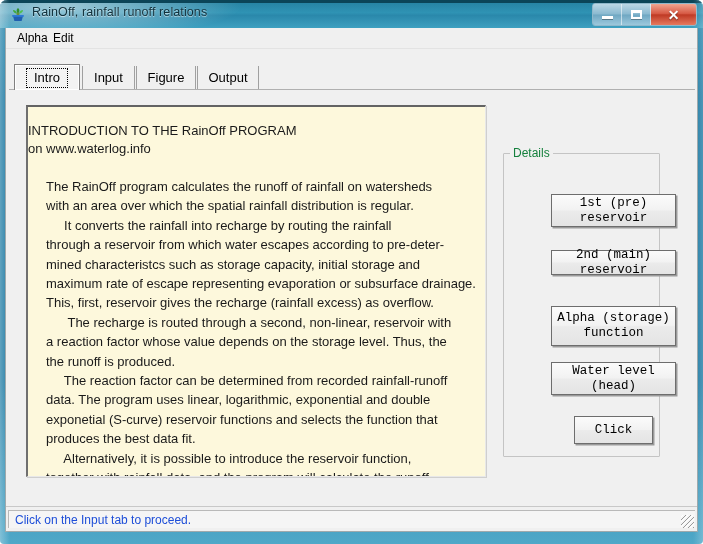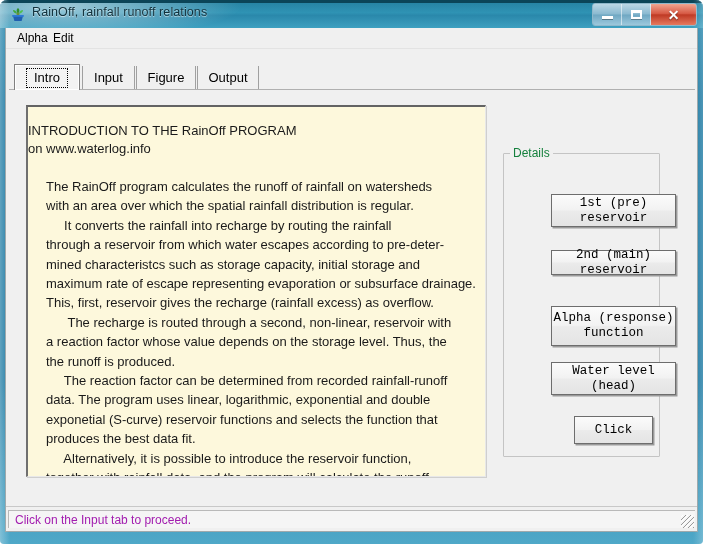--- a/index.html
+++ b/index.html
@@ -291,21 +291,21 @@
     box-sizing: border-box;
     background: #f5f5f5;
     border: 1px solid #b9b9b9;
     border-right: none;
     border-bottom: none;
   }
   #status-text {
     position: absolute;
     left: 6px; top: 2px;
     font-size: 12px;
-    color: #a21caf;
+    color: #1d4ed8;
     white-space: nowrap;
   }
   #resize-grip {
     position: absolute;
     right: 3px;
     bottom: 3px;
     width: 13px;
     height: 13px;
     background:
       linear-gradient(135deg, transparent 46%, #9a9a9a 46%, #9a9a9a 56%, transparent 56%) 0 0/5px 5px,
@@ -387,21 +387,21 @@
      Alternatively, it is possible to introduce the reservoir function,
 together with rainfall data, and the program will calculate the runoff.</div>
 
     </div>
 
     <div id="details-group">
       <div id="details-legend">Details</div>
 
       <div class="detail-btn" style="top:40px;height:33px">1st (pre) reservoir</div>
       <div class="detail-btn" style="top:96px;height:25px">2nd (main) reservoir</div>
-      <div class="detail-btn" style="top:152px;height:40px">Alpha (response)
+      <div class="detail-btn" style="top:152px;height:40px">Alpha (storage)
 function</div>
       <div class="detail-btn" style="top:208px;height:33px">Water level (head)</div>
       <div class="detail-btn" id="btn-back" style="top:262px;height:28px">Click</div>
     </div>
 
     <div id="status-outer">
       <div id="status-bar">
         <div id="status-text">Click on the Input tab to proceed.</div>
       </div>
       <div id="resize-grip"></div>

